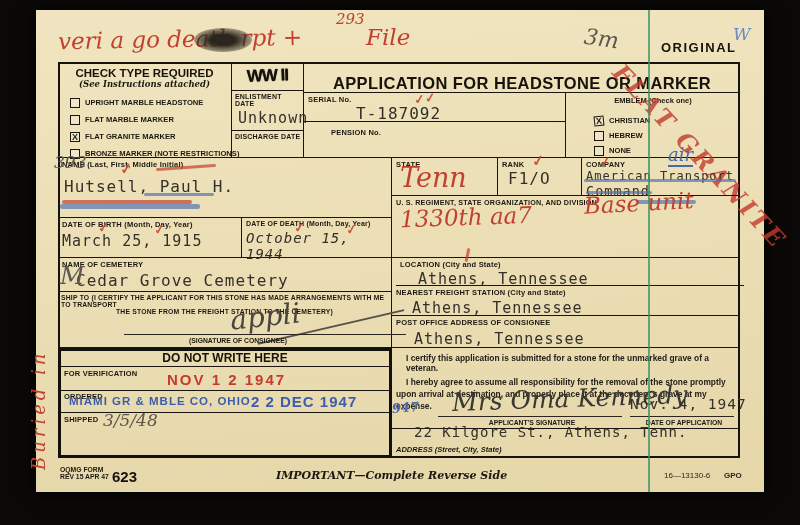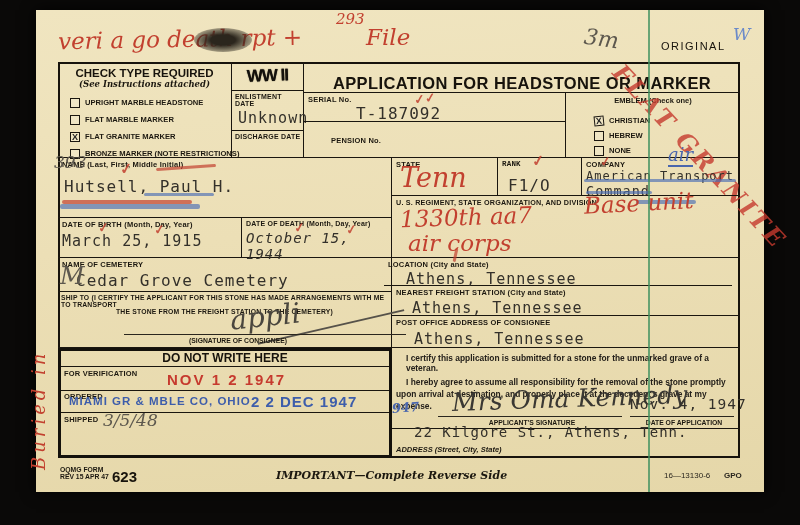--- a/index.html
+++ b/index.html
@@ -43,21 +43,21 @@
 <body>
 
 <div class="stage">
   <div class="card">
 
     <div class="abs hand-red" style="left:22px; top:16px; font-size:23px; white-space:nowrap; transform:rotate(-1deg);">veri a go death rpt +</div>
     <div class="abs hand-red" style="left:300px; top:0px; font-size:15px;">293</div>
     <div class="abs hand-red" style="left:330px; top:14px; font-size:23px;">File</div>
     <div class="inkblot" style="left:158px; top:18px; width:58px; height:24px;"></div>
     <div class="abs hand-pencil" style="left:548px; top:16px; font-size:22px; transform:rotate(8deg);">3m</div>
-    <div class="abs" style="left:625px; top:30px; font-size:11px; font-weight:normal; color:#17130c; letter-spacing:1.5px;">ORIGINAL</div>
+    <div class="abs" style="left:625px; top:30px; font-size:13px; font-weight:bold; color:#17130c; letter-spacing:1.5px;">ORIGINAL</div>
     <div class="abs hand-blue" style="left:697px; top:14px; font-size:17px; color:#6b8ac9;">W</div>
 
     <div class="abs hand-red" style="left:-8px; top:170px; font-size:18px; letter-spacing:4px; writing-mode:vertical-rl; transform:rotate(180deg); height:290px;">Buried in</div>
 
     <div class="abs tableframe" style="left:22px; top:52px; width:682px; height:396px;"></div>
 
     <div class="cell br bb" style="left:22px; top:52px; width:174px; height:96px;">
       <div style="text-align:center; font-size:11.5px; font-weight:bold; color:#17130c; margin-top:5px;">CHECK TYPE REQUIRED</div>
       <div class="title-sub" style="font-size:8.5px;">(See Instructions attached)</div>
       <div class="opt-row" style="top:31px;">
@@ -87,21 +87,21 @@
     <div class="cell" style="left:268px; top:52px; width:436px; height:30px;">
       <div class="title-main" style="margin-top:12px;">APPLICATION FOR HEADSTONE OR MARKER</div>
     </div>
 
     <div class="cell br bb" style="left:268px; top:82px; width:262px; height:30px; border-top:1.5px solid #1a160f;">
       <div class="lbl" style="margin:2px 0 0 4px;">SERIAL No.</div>
       <div class="type" style="font-size:16px; margin-left:52px;">T-187092</div>
       <div class="rcheck" style="left:110px; top:-2px;">✓✓</div>
     </div>
     <div class="cell br bb" style="left:268px; top:112px; width:262px; height:36px;">
-      <div class="lbl" style="margin:14px 0 0 4px;padding-left:23px;">PENSION No.</div>
+      <div class="lbl" style="margin:6px 0 0 4px;padding-left:23px;">PENSION No.</div>
       <div class="type" style="font-size:14px; margin-left:40px;"></div>
     </div>
 
     <div class="cell bb" style="left:530px; top:82px; width:174px; height:66px; border-top:1.5px solid #1a160f;">
       <div class="lbl-i" style="text-align:center; margin-top:3px; font-style:normal;">EMBLEM (Check one)</div>
       <div class="opt-row" style="top:18px; left:28px;">
         <span class="cbx" style="transform:rotate(-6deg);">X</span><span class="ol">CHRISTIAN</span>
       </div>
       <div class="opt-row" style="top:33px; left:28px;">
         <span class="cbx"></span><span class="ol">HEBREW</span>
@@ -121,39 +121,38 @@
       <div class="bline" style="left:86px; top:35px; width:70px; height:3px;"></div>
       <div class="rline" style="left:4px; top:42px; width:130px; height:4px;"></div>
       <div class="bline" style="left:2px; top:46px; width:140px; height:5px;"></div>
       <div class="abs hand-pencil" style="left:-4px; top:-6px; font-size:17px;">393</div>
     </div>
     <div class="cell br bb" style="left:356px; top:148px; width:106px; height:38px;">
       <div class="lbl" style="margin:2px 0 0 4px;">STATE</div>
       <div class="abs hand-red" style="left:8px; top:4px; font-size:27px;">Tenn</div>
     </div>
     <div class="cell br bb" style="left:462px; top:148px; width:84px; height:38px;">
-      <div class="lbl" style="margin:2px 0 8px 4px;font-family:Liberation Mono, monospace;">RANK</div>
+      <div class="lbl" style="margin:2px 0 0 4px;">RANK</div>
       <div class="type" style="font-size:16px; margin-left:10px;">F1/O</div>
       <div class="rcheck" style="left:34px; top:-6px; font-size:15px;">✓</div>
     </div>
     <div class="cell bb" style="left:546px; top:148px; width:158px; height:38px;">
       <div class="lbl" style="margin:2px 0 0 4px;">COMPANY</div>
       <div class="type" style="font-size:12px; margin-left:4px; white-space:nowrap;">American Transport</div>
       <div class="type" style="font-size:13.5px; margin-left:4px;">Command</div>
       <div class="bline" style="left:2px; top:21px; width:152px; height:3px;"></div>
       <div class="bline" style="left:4px; top:33px; width:66px; height:3px;"></div>
       <div class="rcheck" style="left:18px; top:-4px;">✓</div>
       <div class="abs hand-blue" style="left:86px; top:-14px; font-size:18px; border-bottom:2px solid #4a66ad;">air</div>
     </div>
 
     <div class="cell bb" style="left:356px; top:186px; width:348px; height:62px;">
       <div class="lbl" style="margin:2px 0 0 4px; font-size:7.2px;">U. S. REGIMENT, STATE ORGANIZATION, AND DIVISION</div>
       <div class="bline" style="left:244px; top:4px; width:60px; height:4px;"></div>
       <div class="abs hand-red" style="left:8px; top:8px; font-size:23px; white-space:nowrap; transform:rotate(-2deg);">1330th aa7</div>
-      <div class="abs hand-red" style="left:16px; top:34px; font-size:23px; white-space:nowrap;">air corps</div>
       <div class="abs hand-red" style="left:192px; top:-6px; font-size:23px; white-space:nowrap; transform:rotate(-3deg);">Base unit</div>
     </div>
 
     <div class="cell br bb" style="left:22px; top:208px; width:184px; height:40px;">
       <div class="lbl" style="margin:2px 0 0 4px;">DATE OF BIRTH (Month, Day, Year)</div>
       <div class="type" style="font-size:15px; margin:3px 0 0 4px;">March 25, 1915</div>
       <div class="rcheck" style="left:40px; top:2px;">✓</div>
       <div class="rcheck" style="left:96px; top:4px;">✓</div>
     </div>
     <div class="cell br bb" style="left:206px; top:208px; width:150px; height:40px;">
@@ -161,21 +160,21 @@
       <div class="type" style="font-size:14px; margin:3px 0 0 4px;font-style:italic;">October 15, 1944</div>
       <div class="rcheck" style="left:52px; top:2px;">✓</div>
       <div class="rcheck" style="left:104px; top:4px;">✓</div>
     </div>
 
     <div class="cell br bb" style="left:22px; top:248px; width:334px; height:34px;">
       <div class="lbl" style="margin:2px 0 0 4px;">NAME OF CEMETERY</div>
       <div class="type" style="font-size:16px; margin:2px 0 0 18px;">Cedar Grove Cemetery</div>
       <div class="abs hand-pencil" style="left:2px; top:4px; font-size:24px;">M</div>
     </div>
-    <div class="cell bb" style="left:348px; top:248px; width:348px; height:28px;">
+    <div class="cell bb" style="left:360px; top:248px; width:348px; height:28px;">
       <div class="lbl" style="margin:2px 0 0 4px;">LOCATION (City and State)</div>
       <div class="type" style="font-size:15px; margin:1px 0 0 22px;">Athens, Tennessee</div>
       <div class="rline" style="left:70px; top:-10px; width:3px; height:14px; transform:rotate(12deg);"></div>
     </div>
 
     <div class="cell br bb" style="left:22px; top:282px; width:334px; height:56px;">
       <div class="lbl" style="margin:2px 0 0 3px; font-size:6.8px;">SHIP TO (I CERTIFY THE APPLICANT FOR THIS STONE HAS MADE ARRANGEMENTS WITH ME TO TRANSPORT</div>
       <div class="lbl" style="text-align:center; font-size:6.8px;">THE STONE FROM THE FREIGHT STATION TO THE CEMETERY)</div>
       <div class="abs hand-pencil" style="left:172px; top:8px; font-size:28px; transform:rotate(-6deg); color:#4a463e;">appli</div>
       <div class="abs" style="left:198px; top:34px; width:150px; height:2px; background:#56524a; transform:rotate(-13deg);"></div>

